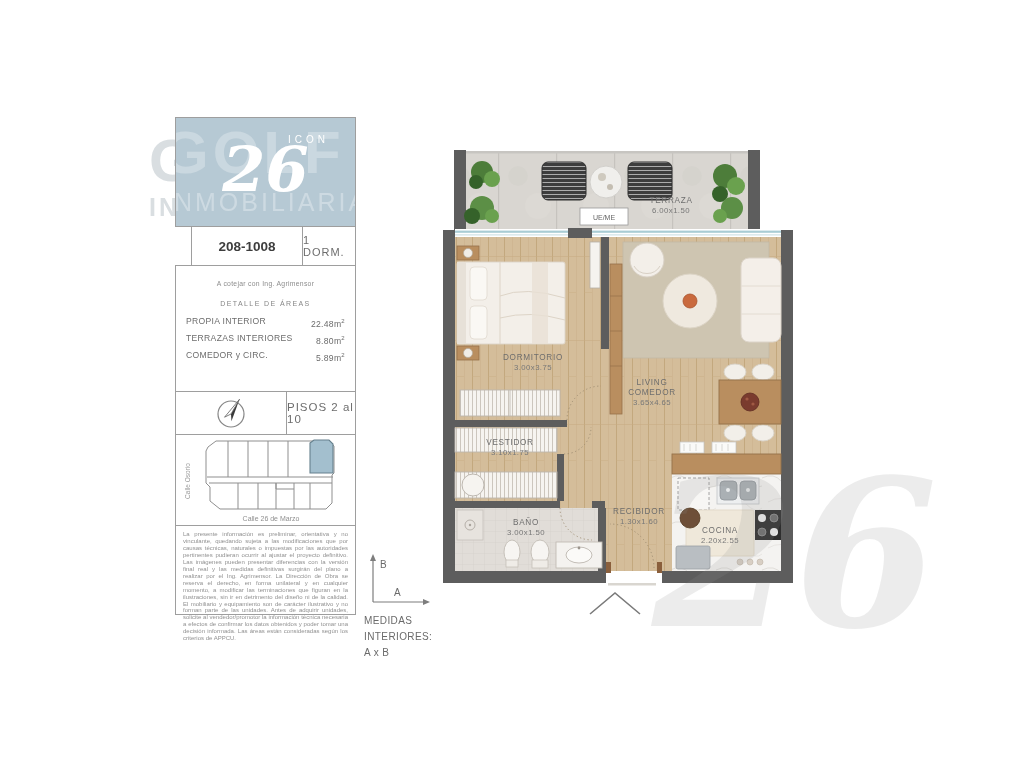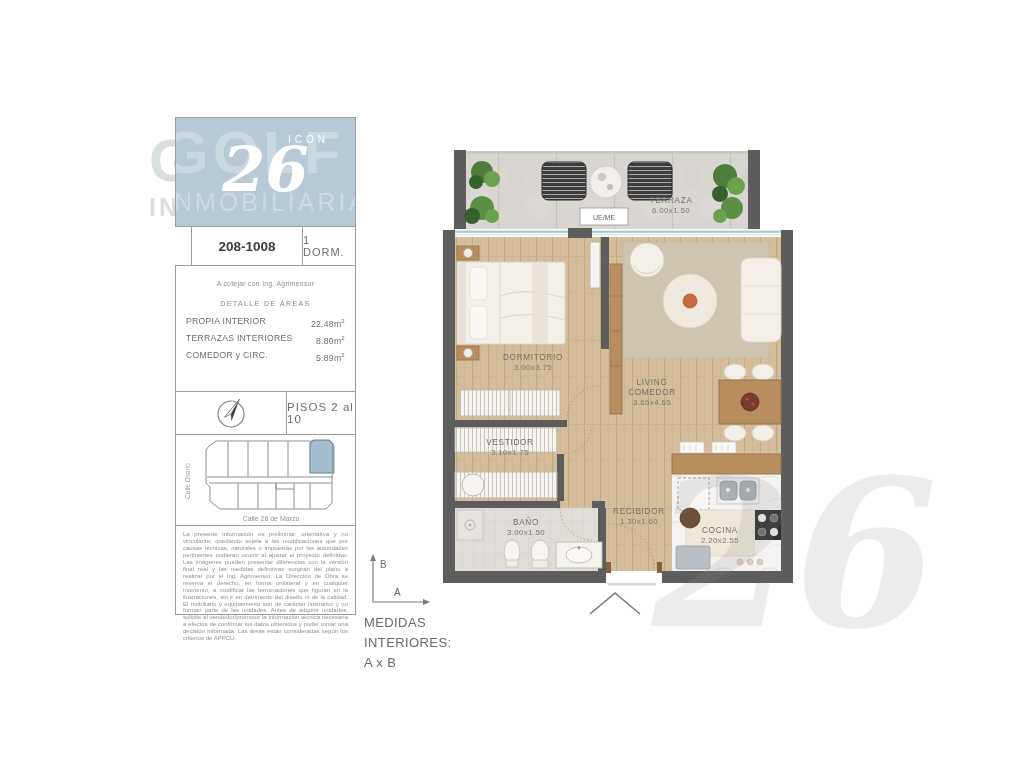--- a/index.html
+++ b/index.html
@@ -42,21 +42,21 @@
                 font-size:11.5px;letter-spacing:1px;color:#6d6d6d;}
   .keyplan-box{height:92px;position:relative;}
   .disclaimer-box{height:90px;padding:5px 7px;box-sizing:border-box;}
   .disclaimer-box p{margin:0;font-size:6px;line-height:1.16;color:#919191;text-align:justify;}
   
   .plan{position:absolute;left:440px;top:146px;z-index:2;}
   svg text{font-family:"Liberation Sans",sans-serif;}
   .room-label{font-size:8.2px;fill:#6e6e6e;letter-spacing:0.7px;text-anchor:middle;}
   .room-dims{font-size:7.8px;fill:#787878;letter-spacing:0.4px;text-anchor:middle;}
   .legend{position:absolute;left:364px;top:552px;z-index:2;}
-  .legend-text{font-size:13px;color:#6a6a6a;letter-spacing:0.4px;line-height:1.38;margin-top:2px;}
+  .legend-text{font-size:10px;color:#6a6a6a;letter-spacing:0.4px;line-height:1.38;margin-top:2px;}
   .chevron{position:absolute;left:586px;top:590px;z-index:2;}
   .plan-wm{position:absolute;left:652px;top:452px;z-index:3;pointer-events:none;
            font-family:"DejaVu Serif",serif;font-style:italic;font-weight:bold;
            font-size:205px;line-height:1;color:rgba(145,145,145,0.17);}
 </style>
 </head>
 <body>
 
 <div class="page">
 

